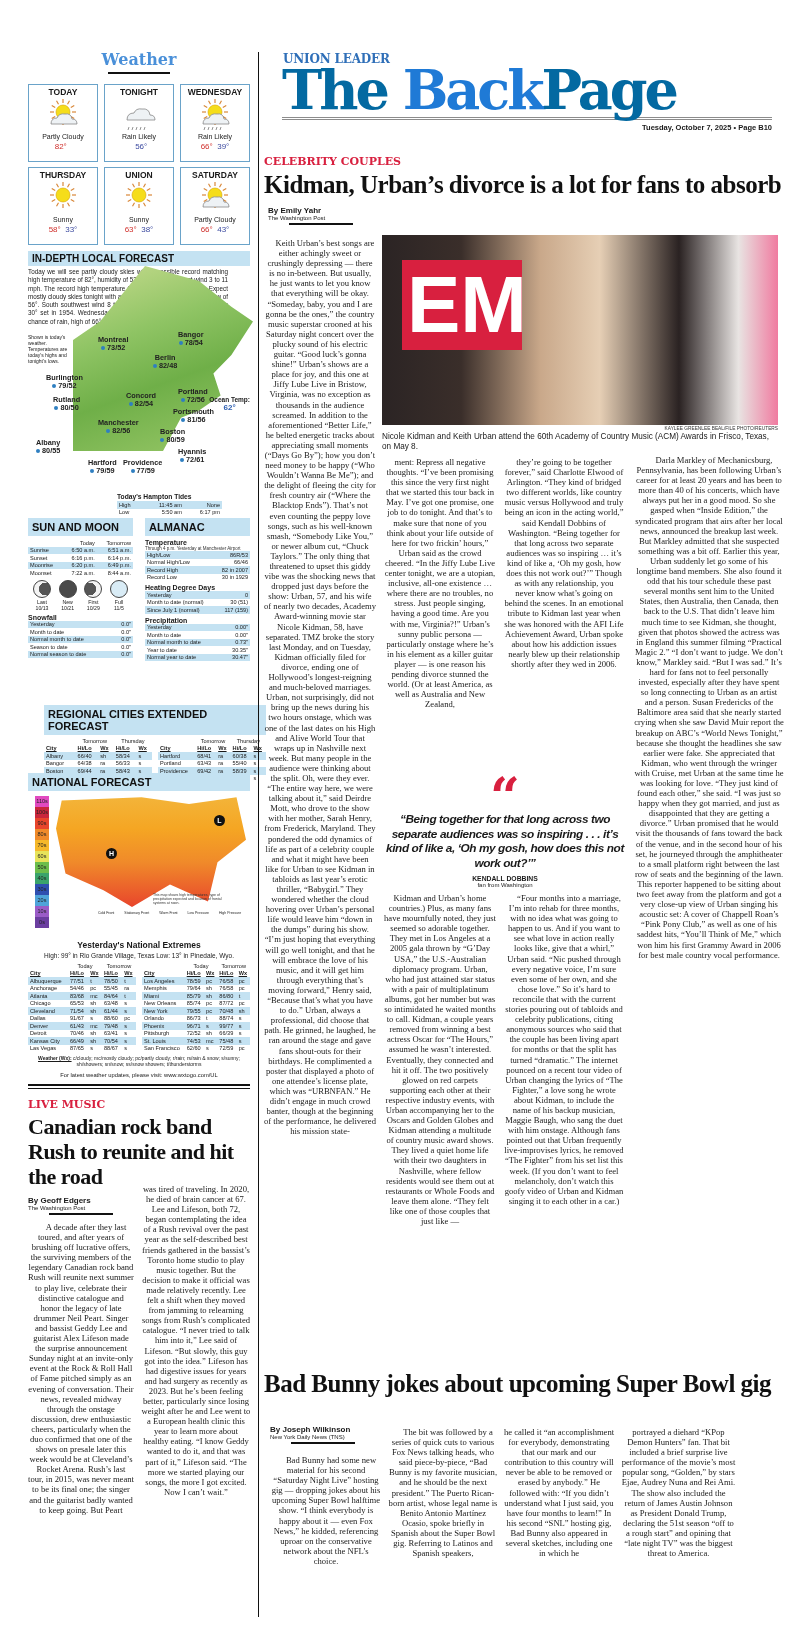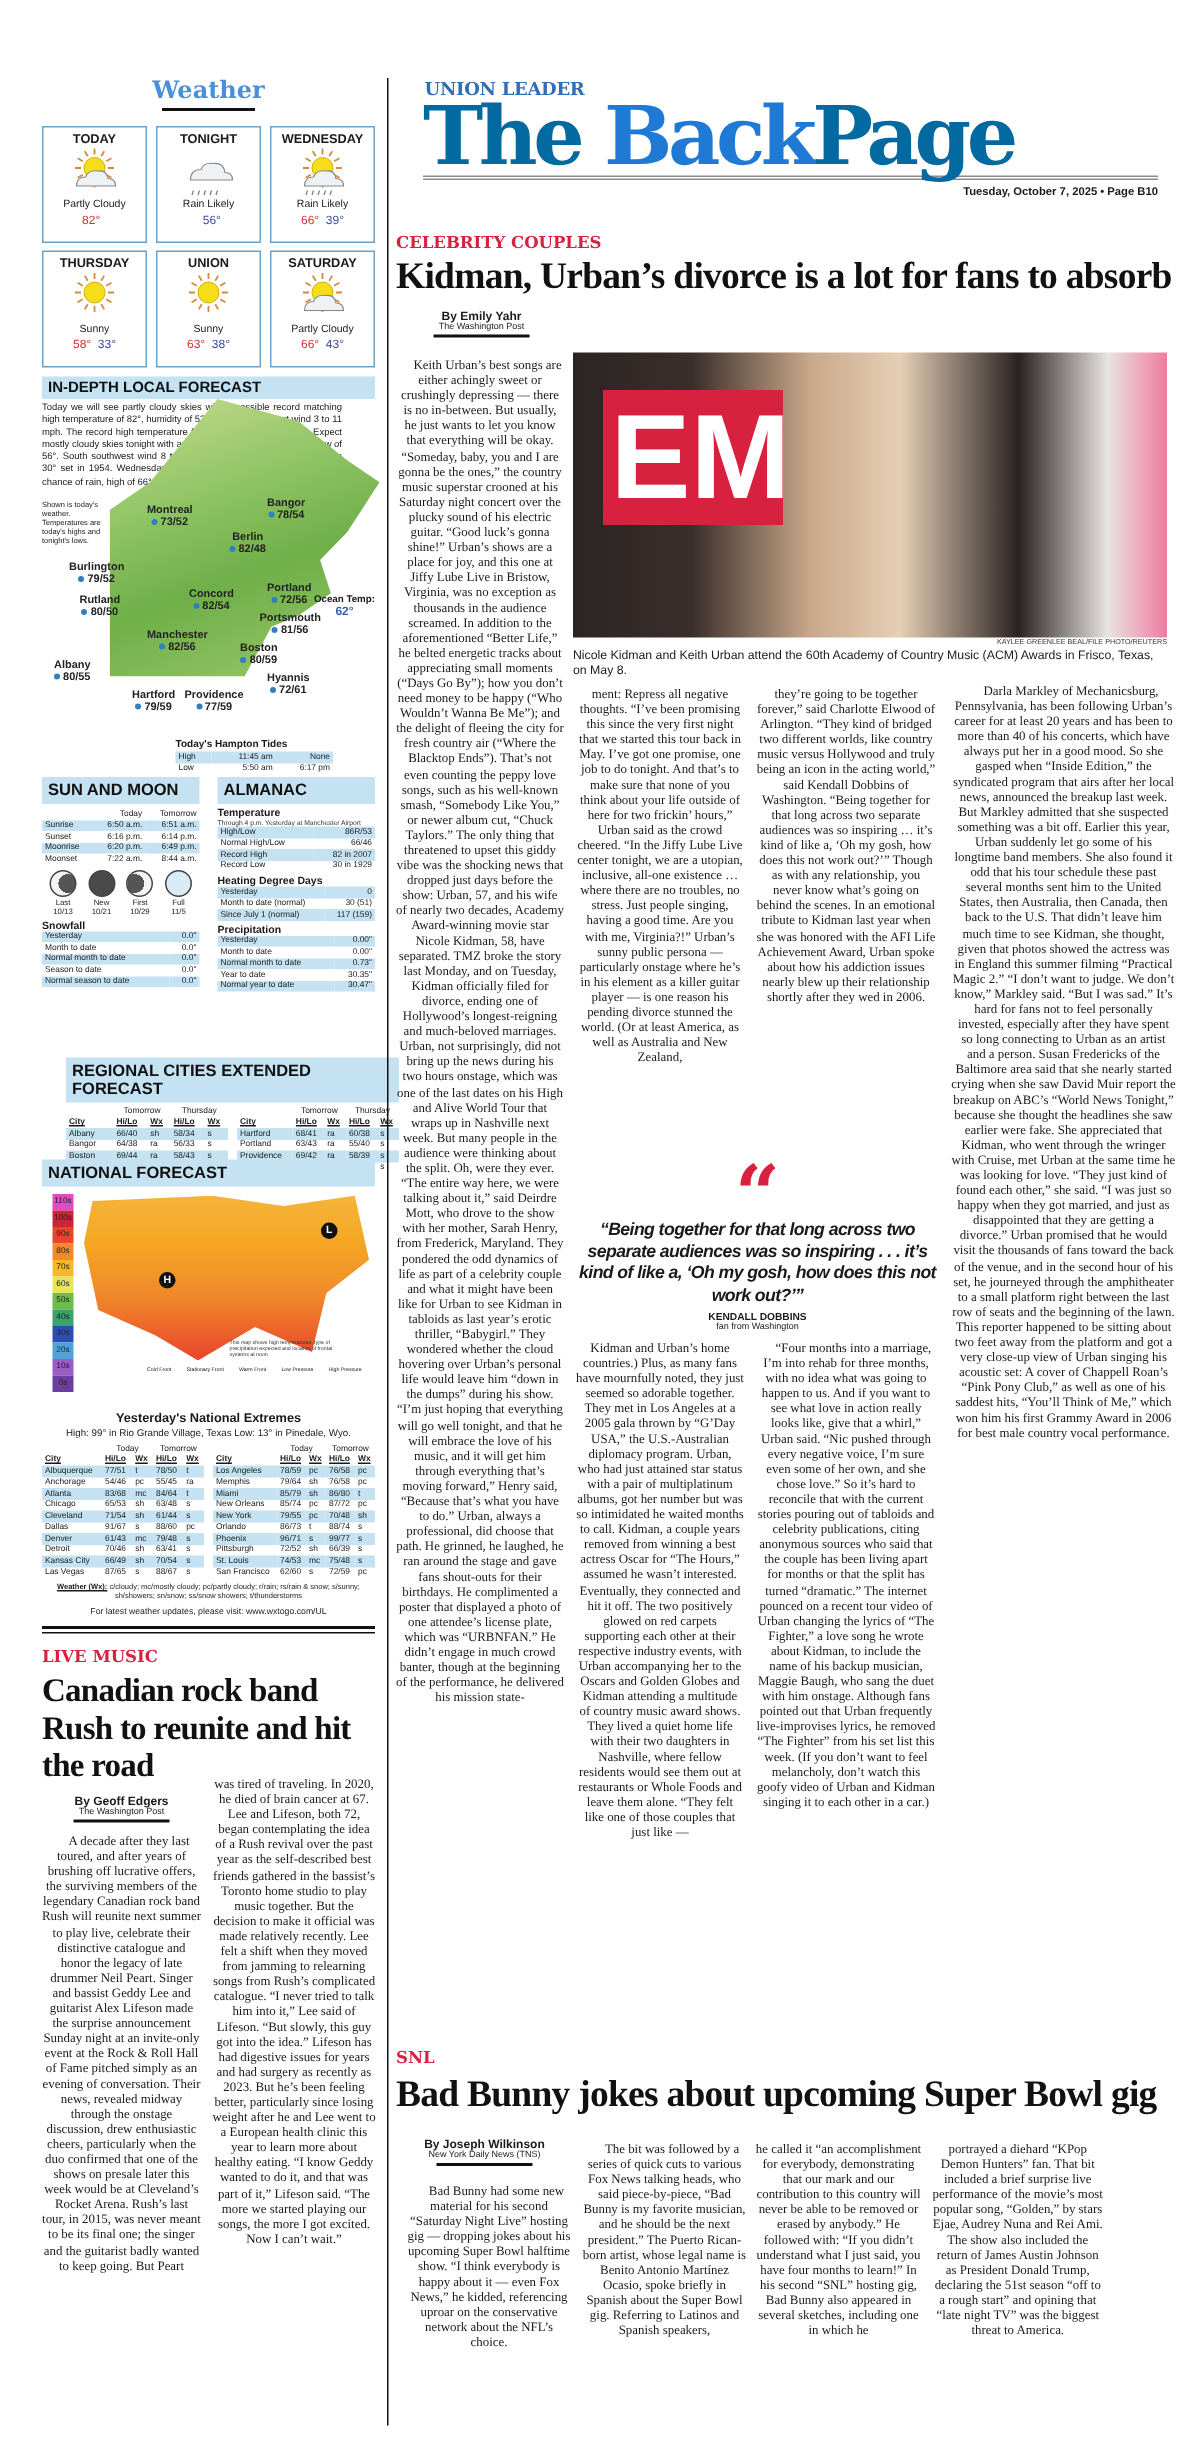--- a/index.html
+++ b/index.html
@@ -44,21 +44,21 @@
 .us{position:absolute;left:28px;top:2px;width:190px;height:112px;background:linear-gradient(180deg,#f3b53b 0%,#f5a623 30%,#f08a2a 60%,#e8452c 100%);clip-path:polygon(3% 5%,45% 2%,70% 8%,95% 2%,100% 40%,85% 60%,80% 95%,60% 80%,40% 100%,25% 85%,5% 70%,0 30%)}
 .hp{position:absolute;width:11px;height:11px;border-radius:50%;background:#111;color:#fff;font-size:7px;font-weight:bold;text-align:center;line-height:11px;font-family:"Liberation Sans",sans-serif}
 .fronts{position:absolute;left:70px;top:118px;display:flex;gap:10px;font-size:3.5px;font-family:"Liberation Sans",sans-serif}
 .extremes-t{text-align:center;font-family:"Liberation Sans",sans-serif;font-weight:bold;font-size:8.5px;margin-top:2px}
 .extremes{text-align:center;font-family:"Liberation Sans",sans-serif;font-size:6.5px;margin:2px 0 3px}
 .legend-wx{text-align:center;font-family:"Liberation Sans",sans-serif;font-size:5px;margin-top:3px;line-height:6px}
 .update{text-align:center;font-family:"Liberation Sans",sans-serif;font-size:5.8px;margin-top:5px}
 .rule{position:absolute;left:28px;top:1084px;width:222px;border-top:2px solid #111;border-bottom:1px solid #111;height:5px}
 .kicker{font-family:"DejaVu Serif",serif;font-weight:bold;color:#d8203f;font-size:11px}
 .hed{font-family:"Liberation Serif",serif;font-weight:bold;color:#111;letter-spacing:-0.5px}
-.byline{text-align:center;font-family:"Liberation Sans",sans-serif}
+.byline{font-family:"Liberation Sans",sans-serif}
 .byline .n{font-weight:bold;font-size:8px}
 .byline .o{font-size:6px}
 .byline:after{content:"";display:block;width:64px;height:1.5px;background:#111;margin:2px auto 0}
 .col{position:absolute;font-size:8.6px;line-height:10.1px;text-align:center;hyphens:auto}
 .col p{text-indent:10px}
 #masthead{position:absolute;left:282px;top:52px;width:490px}
 .ul{font-family:"DejaVu Serif",serif;font-weight:bold;font-size:12px;color:#2f6fb8;letter-spacing:-0.2px;margin-left:1px}
 .tbp{font-family:"DejaVu Serif",serif;font-weight:bold;font-size:54px;line-height:52px;letter-spacing:-3px;margin-top:-2px;white-space:nowrap}
 .tbp .g{color:#0369a1}.tbp .b{color:#1f7ad6}
 .mast-rule{border-top:1px solid #8c8c8c;border-bottom:1px solid #8c8c8c;height:3px;margin-top:1px}
@@ -823,21 +823,20 @@
     <p style="text-indent:0">Kidman and Urban’s home countries.) Plus, as many fans have mournfully noted, they just seemed so adorable together. They met in Los Angeles at a 2005 gala thrown by “G’Day USA,” the U.S.-Australian diplomacy program. Urban, who had just attained star status with a pair of multiplatinum albums, got her number but was so intimidated he waited months to call. Kidman, a couple years removed from winning a best actress Oscar for “The Hours,” assumed he wasn’t interested. Eventually, they connected and hit it off. The two positively glowed on red carpets supporting each other at their respective industry events, with Urban accompanying her to the Oscars and Golden Globes and Kidman attending a multitude of country music award shows. They lived a quiet home life with their two daughters in Nashville, where fellow residents would see them out at restaurants or Whole Foods and leave them alone. “They felt like one of those couples that just like —</p>
   </div>
 <div class="col" style="left:504px;top:893px;width:120px">
     <p>“Four months into a marriage, I’m into rehab for three months, with no idea what was going to happen to us. And if you want to see what love in action really looks like, give that a whirl,” Urban said. “Nic pushed through every negative voice, I’m sure even some of her own, and she chose love.” So it’s hard to reconcile that with the current stories pouring out of tabloids and celebrity publications, citing anonymous sources who said that the couple has been living apart for months or that the split has turned “dramatic.” The internet pounced on a recent tour video of Urban changing the lyrics of “The Fighter,” a love song he wrote about Kidman, to include the name of his backup musician, Maggie Baugh, who sang the duet with him onstage. Although fans pointed out that Urban frequently live-improvises lyrics, he removed “The Fighter” from his set list this week. (If you don’t want to feel melancholy, don’t watch this goofy video of Urban and Kidman singing it to each other in a car.)</p>
   </div>
 <div class="col" style="left:634px;top:455px;width:150px">
     <p>Darla Markley of Mechanicsburg, Pennsylvania, has been following Urban’s career for at least 20 years and has been to more than 40 of his concerts, which have always put her in a good mood. So she gasped when “Inside Edition,” the syndicated program that airs after her local news, announced the breakup last week. But Markley admitted that she suspected something was a bit off. Earlier this year, Urban suddenly let go some of his longtime band members. She also found it odd that his tour schedule these past several months sent him to the United States, then Australia, then Canada, then back to the U.S. That didn’t leave him much time to see Kidman, she thought, given that photos showed the actress was in England this summer filming “Practical Magic 2.” “I don’t want to judge. We don’t know,” Markley said. “But I was sad.” It’s hard for fans not to feel personally invested, especially after they have spent so long connecting to Urban as an artist and a person. Susan Fredericks of the Baltimore area said that she nearly started crying when she saw David Muir report the breakup on ABC’s “World News Tonight,” because she thought the headlines she saw earlier were fake. She appreciated that Kidman, who went through the wringer with Cruise, met Urban at the same time he was looking for love. “They just kind of found each other,” she said. “I was just so happy when they got married, and just as disappointed that they are getting a divorce.” Urban promised that he would visit the thousands of fans toward the back of the venue, and in the second hour of his set, he journeyed through the amphitheater to a small platform right between the last row of seats and the beginning of the lawn. This reporter happened to be sitting about two feet away from the platform and got a very close-up view of Urban singing his acoustic set: A cover of Chappell Roan’s “Pink Pony Club,” as well as one of his saddest hits, “You’ll Think of Me,” which won him his first Grammy Award in 2006 for best male country vocal performance.</p>
   </div>
 
 <div style="position:absolute;left:264px;top:1365px;width:515px">
-  <div class="kicker">SNL</div>
   <div class="hed" style="font-size:25px;line-height:30px;margin-top:4px;white-space:nowrap">Bad Bunny jokes about upcoming Super Bowl gig</div>
 </div>
 <div class="byline" style="position:absolute;left:270px;top:1425px;width:106px">
   <div class="n">By Joseph Wilkinson</div>
   <div class="o">New York Daily News (TNS)</div>
 </div>
 <div class="col" style="left:270px;top:1455px;width:112px">
     <p>Bad Bunny had some new material for his second “Saturday Night Live” hosting gig — dropping jokes about his upcoming Super Bowl halftime show. “I think everybody is happy about it — even Fox News,” he kidded, referencing uproar on the conservative network about the NFL’s choice.</p>
   </div>
 <div class="col" style="left:388px;top:1427px;width:110px">

